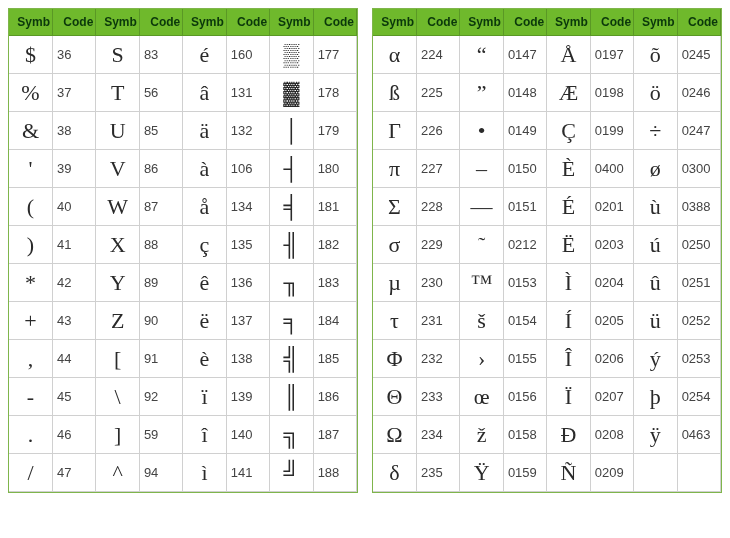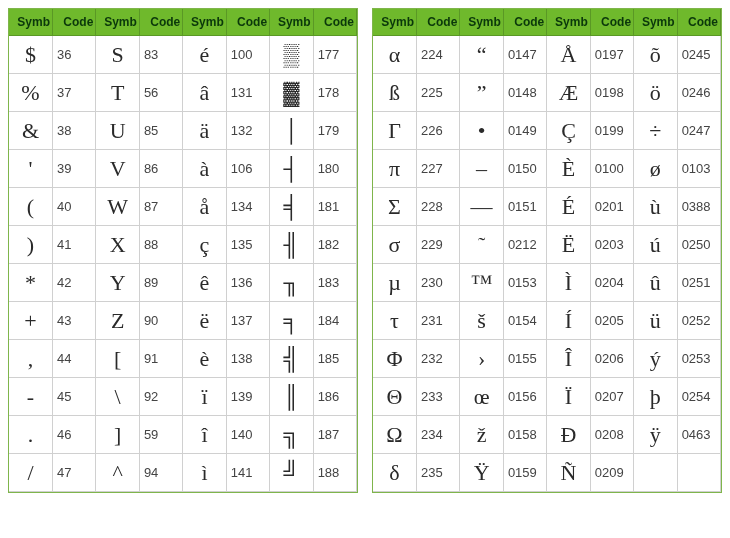--- a/index.html
+++ b/index.html
@@ -64,21 +64,21 @@
             <th>Code</th>
           </tr>
         </thead>
       <tbody id="left-body">
           <tr>
             <td class="symb">$</td>
             <td class="code">36</td>
             <td class="symb">S</td>
             <td class="code">83</td>
             <td class="symb">é</td>
-            <td class="code">100</td>
+            <td class="code">160</td>
             <td class="symb">▒</td>
             <td class="code">177</td>
           </tr>
           <tr>
             <td class="symb">%</td>
             <td class="code">37</td>
             <td class="symb">T</td>
             <td class="code">56</td>
             <td class="symb">â</td>
             <td class="code">131</td>
@@ -232,23 +232,23 @@
             <td class="code">0199</td>
             <td class="symb">÷</td>
             <td class="code">0247</td>
           </tr>
           <tr>
             <td class="symb">π</td>
             <td class="code">227</td>
             <td class="symb">–</td>
             <td class="code">0150</td>
             <td class="symb">È</td>
-            <td class="code">0100</td>
+            <td class="code">0400</td>
             <td class="symb">ø</td>
-            <td class="code">0103</td>
+            <td class="code">0300</td>
           </tr>
           <tr>
             <td class="symb">Σ</td>
             <td class="code">228</td>
             <td class="symb">—</td>
             <td class="code">0151</td>
             <td class="symb">É</td>
             <td class="code">0201</td>
             <td class="symb">ù</td>
             <td class="code">0388</td>

